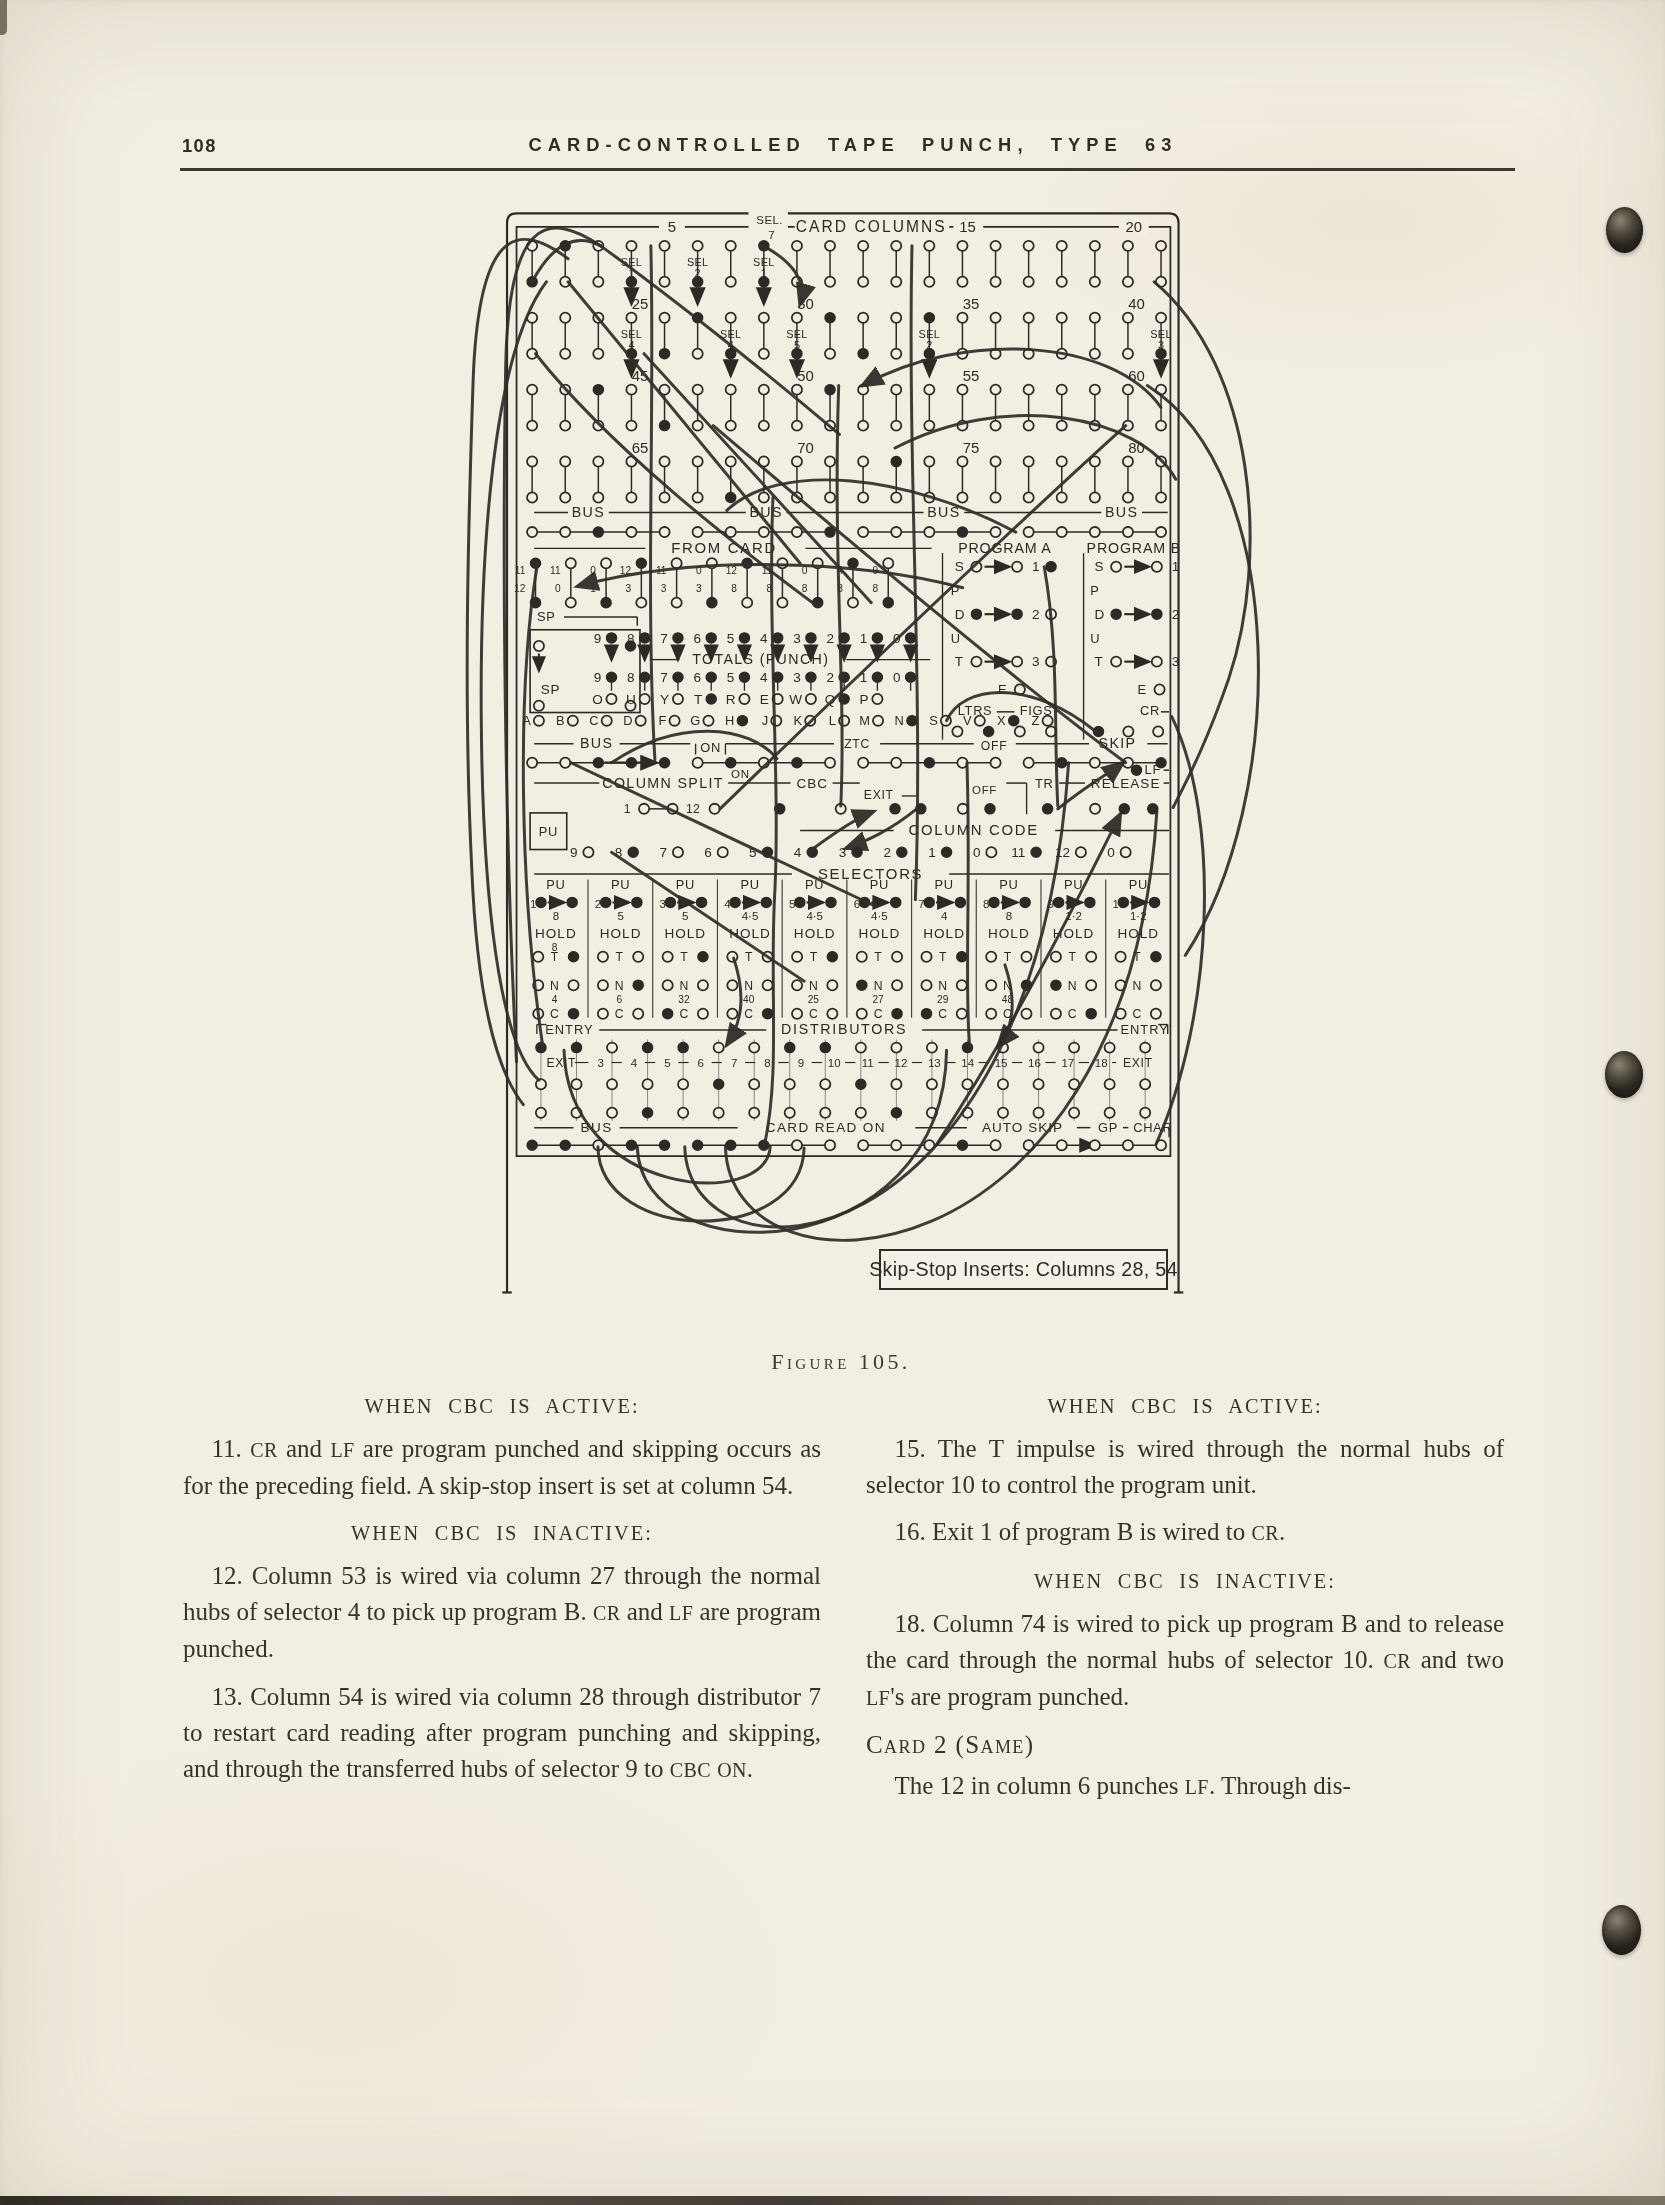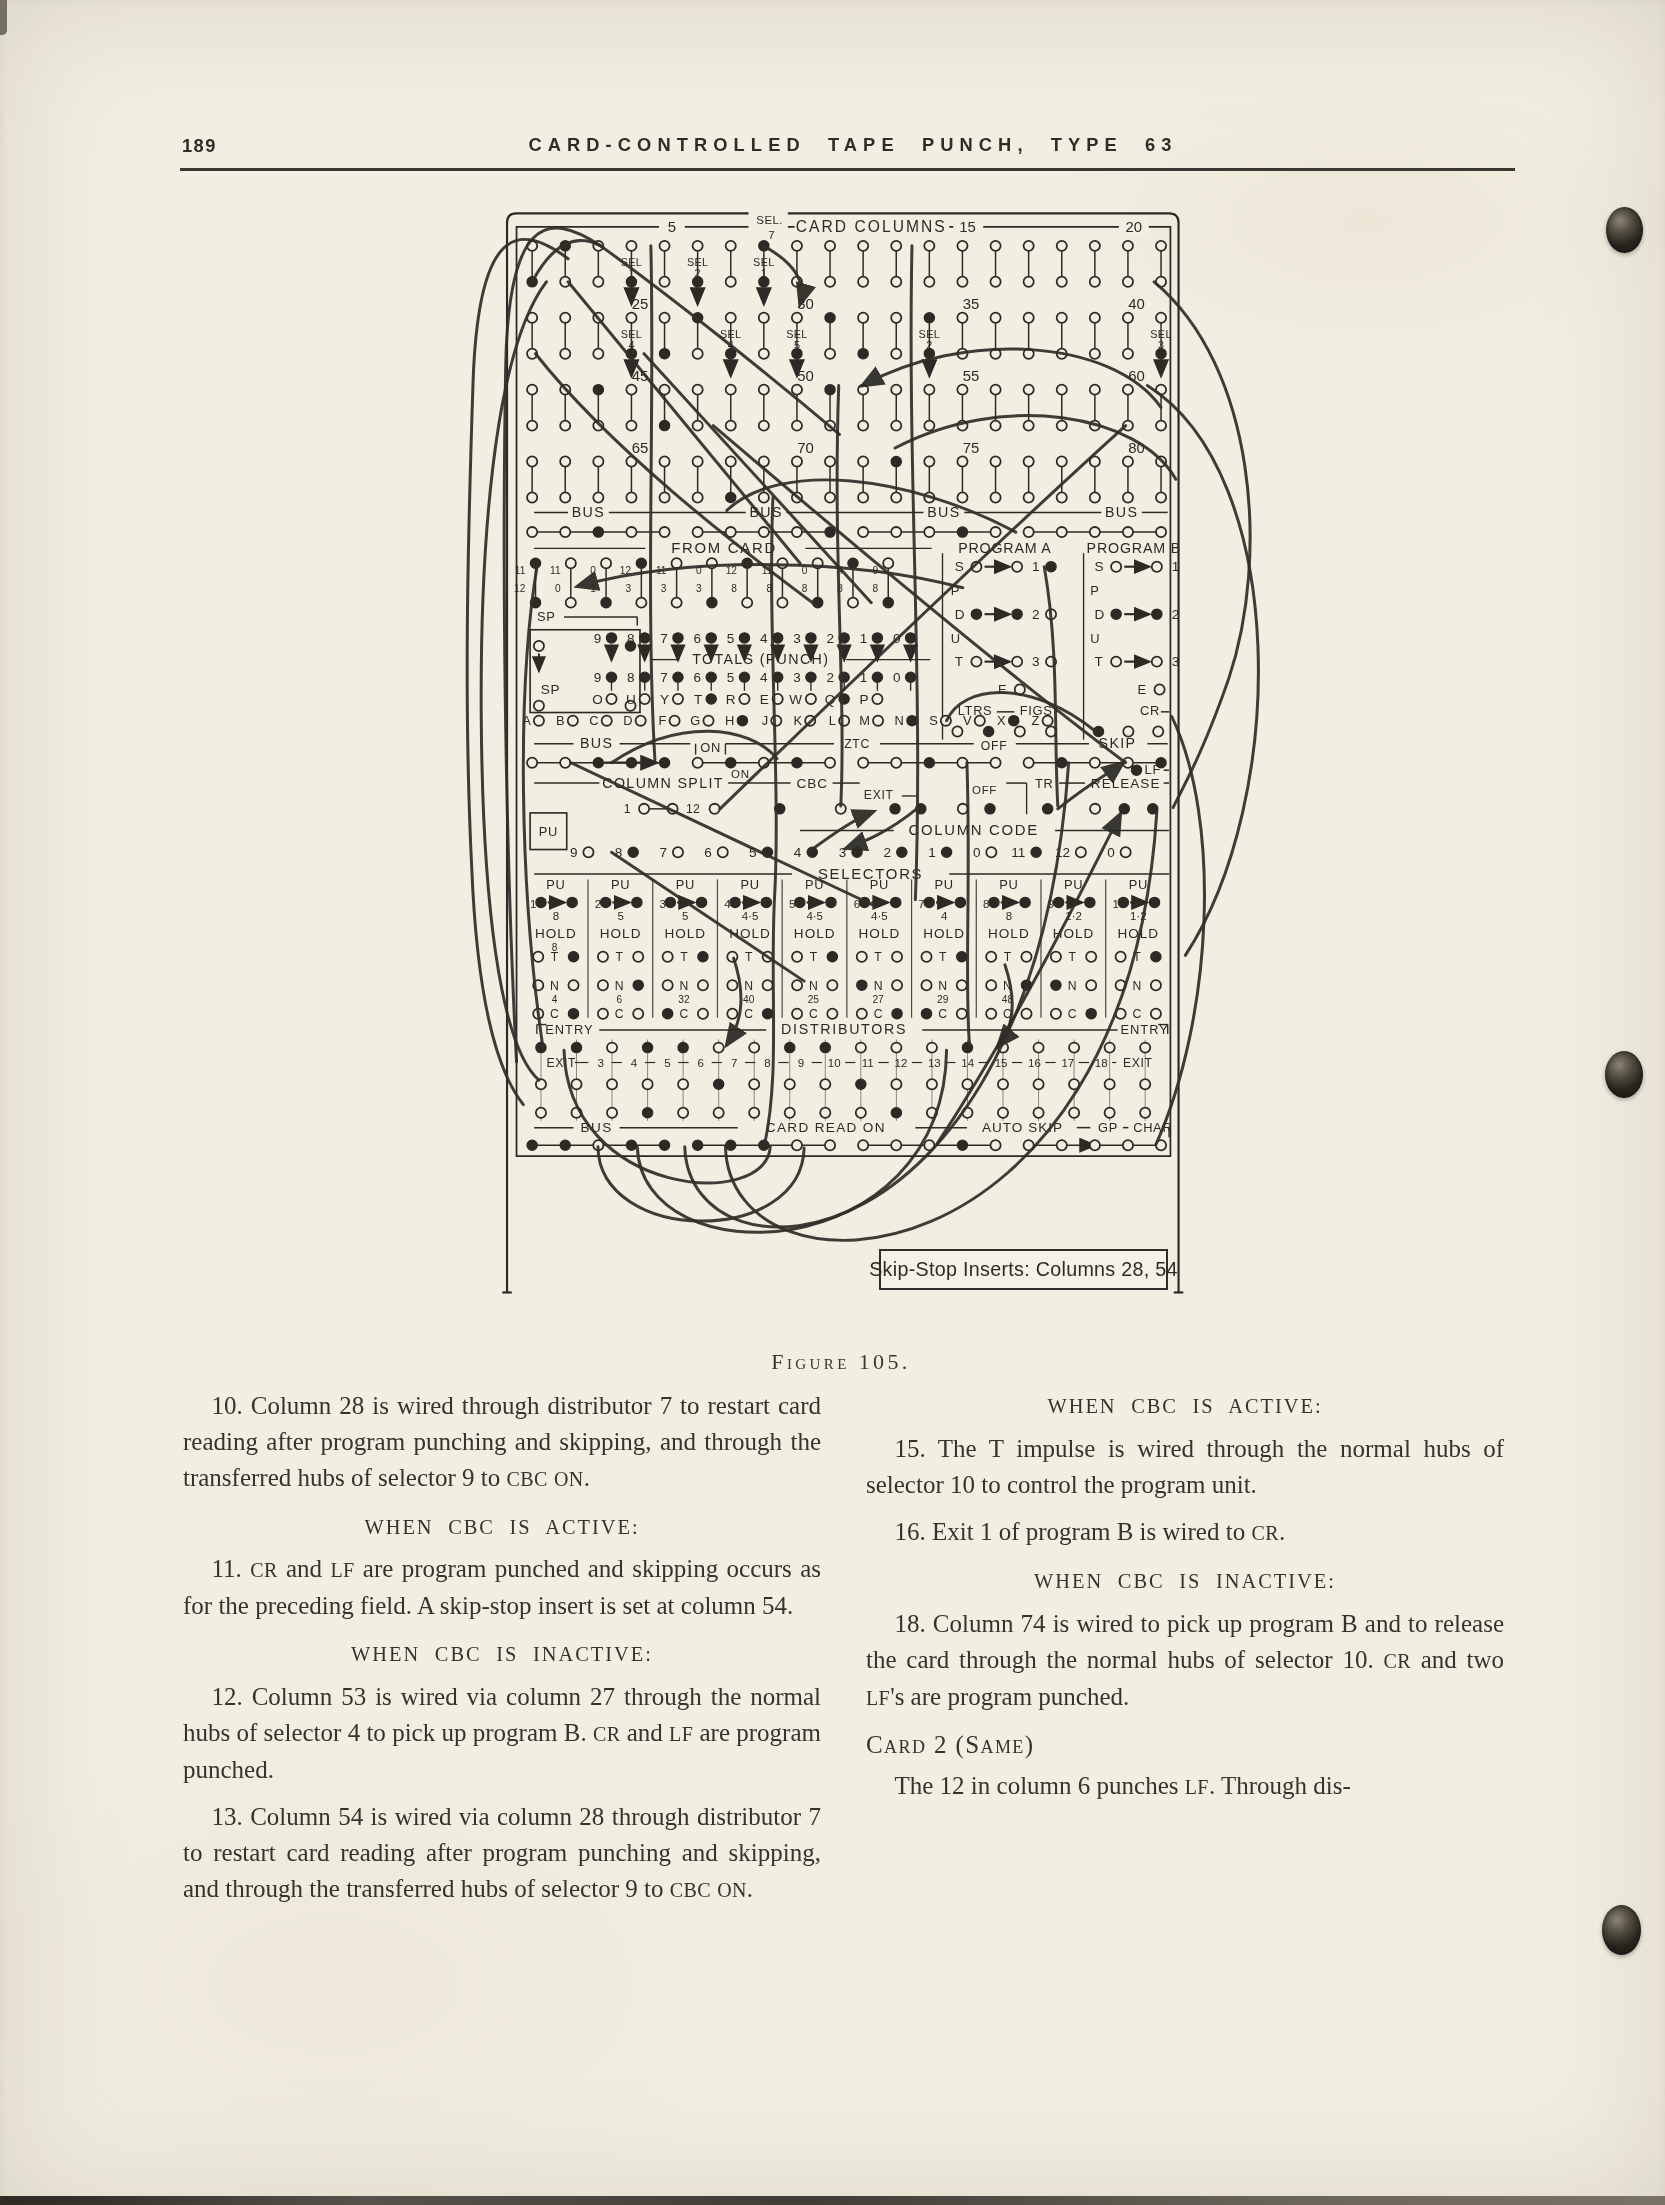--- a/index.html
+++ b/index.html
@@ -48,21 +48,21 @@
   .scan-bottom{position:absolute;left:0;bottom:0;width:100%;height:8.8px;
          background:linear-gradient(90deg,#23211d,#54504a 22%,#3b3833 48%,#6b665d 78%,#7a7469);}
   .scan-corner{position:absolute;left:0;top:0;width:6.8px;height:35px;background:#56524a;
          border-radius:0 0 4.7px 0;opacity:.8;}
 </style>
 </head>
 <body>
 
 <div class="page">
 
-  <div class="pgnum">189</div>
+  <div class="pgnum">108</div>
   <div class="ptitle">CARD-CONTROLLED TAPE PUNCH, TYPE 63</div>
   <div class="hrule"></div>
 
   <svg id="fig-svg" viewBox="630 290 1290 1660">
       <defs>
         <marker id="arw" markerWidth="10" markerHeight="10" refX="7" refY="3.5" orient="auto">
           <path d="M0,0L8.5,3.5L0,7Z" fill="#2c2a25"></path>
         </marker>
       </defs>
       <path d="M748 1905 L748 328 Q748 314 762 314 L1724 314 Q1738 314 1738 328 L1738 1905" fill="none" stroke="#2c2a25" stroke-width="3.2"></path>
@@ -1102,21 +1102,20 @@
       <path d="M 1498 784 C 1340 700 1150 678 1072 752" class="wire"></path>
       <path d="M 1616 1078 C 1520 1000 1420 1008 1396 1062" class="wire"></path>
       <path d="M 1052 627 C 1220 770 1480 990 1660 1124" class="wire"></path>
       <path d="M 1660 627 C 1480 790 1240 1020 1062 1192" class="wire"></path>
     </svg>
 
   <div class="fig-note">Skip-Stop Inserts: Columns 28, 54</div>
   <div class="fig-caption">Figure 105.</div>
 
   <div class="col col-left" id="col-left">
-      <div class="p">10. Column 28 is wired through distributor 7 to restart card reading after program punching and skipping, and through the transferred hubs of selector 9 to <span class="sc">CBC</span> <span class="sc">ON</span>.</div>
       <div class="h">WHEN CBC IS ACTIVE:</div>
       <div class="p">11. <span class="sc">CR</span> and <span class="sc">LF</span> are program punched and skipping occurs as for the preceding field. A skip-stop insert is set at column 54.</div>
       <div class="h">WHEN CBC IS INACTIVE:</div>
       <div class="p">12. Column 53 is wired via column 27 through the normal hubs of selector 4 to pick up program B. <span class="sc">CR</span> and <span class="sc">LF</span> are program punched.</div>
       <div class="p">13. Column 54 is wired via column 28 through distributor 7 to restart card reading after program punching and skipping, and through the transferred hubs of selector 9 to <span class="sc">CBC</span> <span class="sc">ON</span>.</div>
     </div>
   <div class="col col-right" id="col-right">
       <div class="h">WHEN CBC IS ACTIVE:</div>
       <div class="p">15. The T impulse is wired through the normal hubs of selector 10 to control the program unit.</div>
       <div class="p">16. Exit 1 of program B is wired to <span class="sc">CR</span>.</div>

